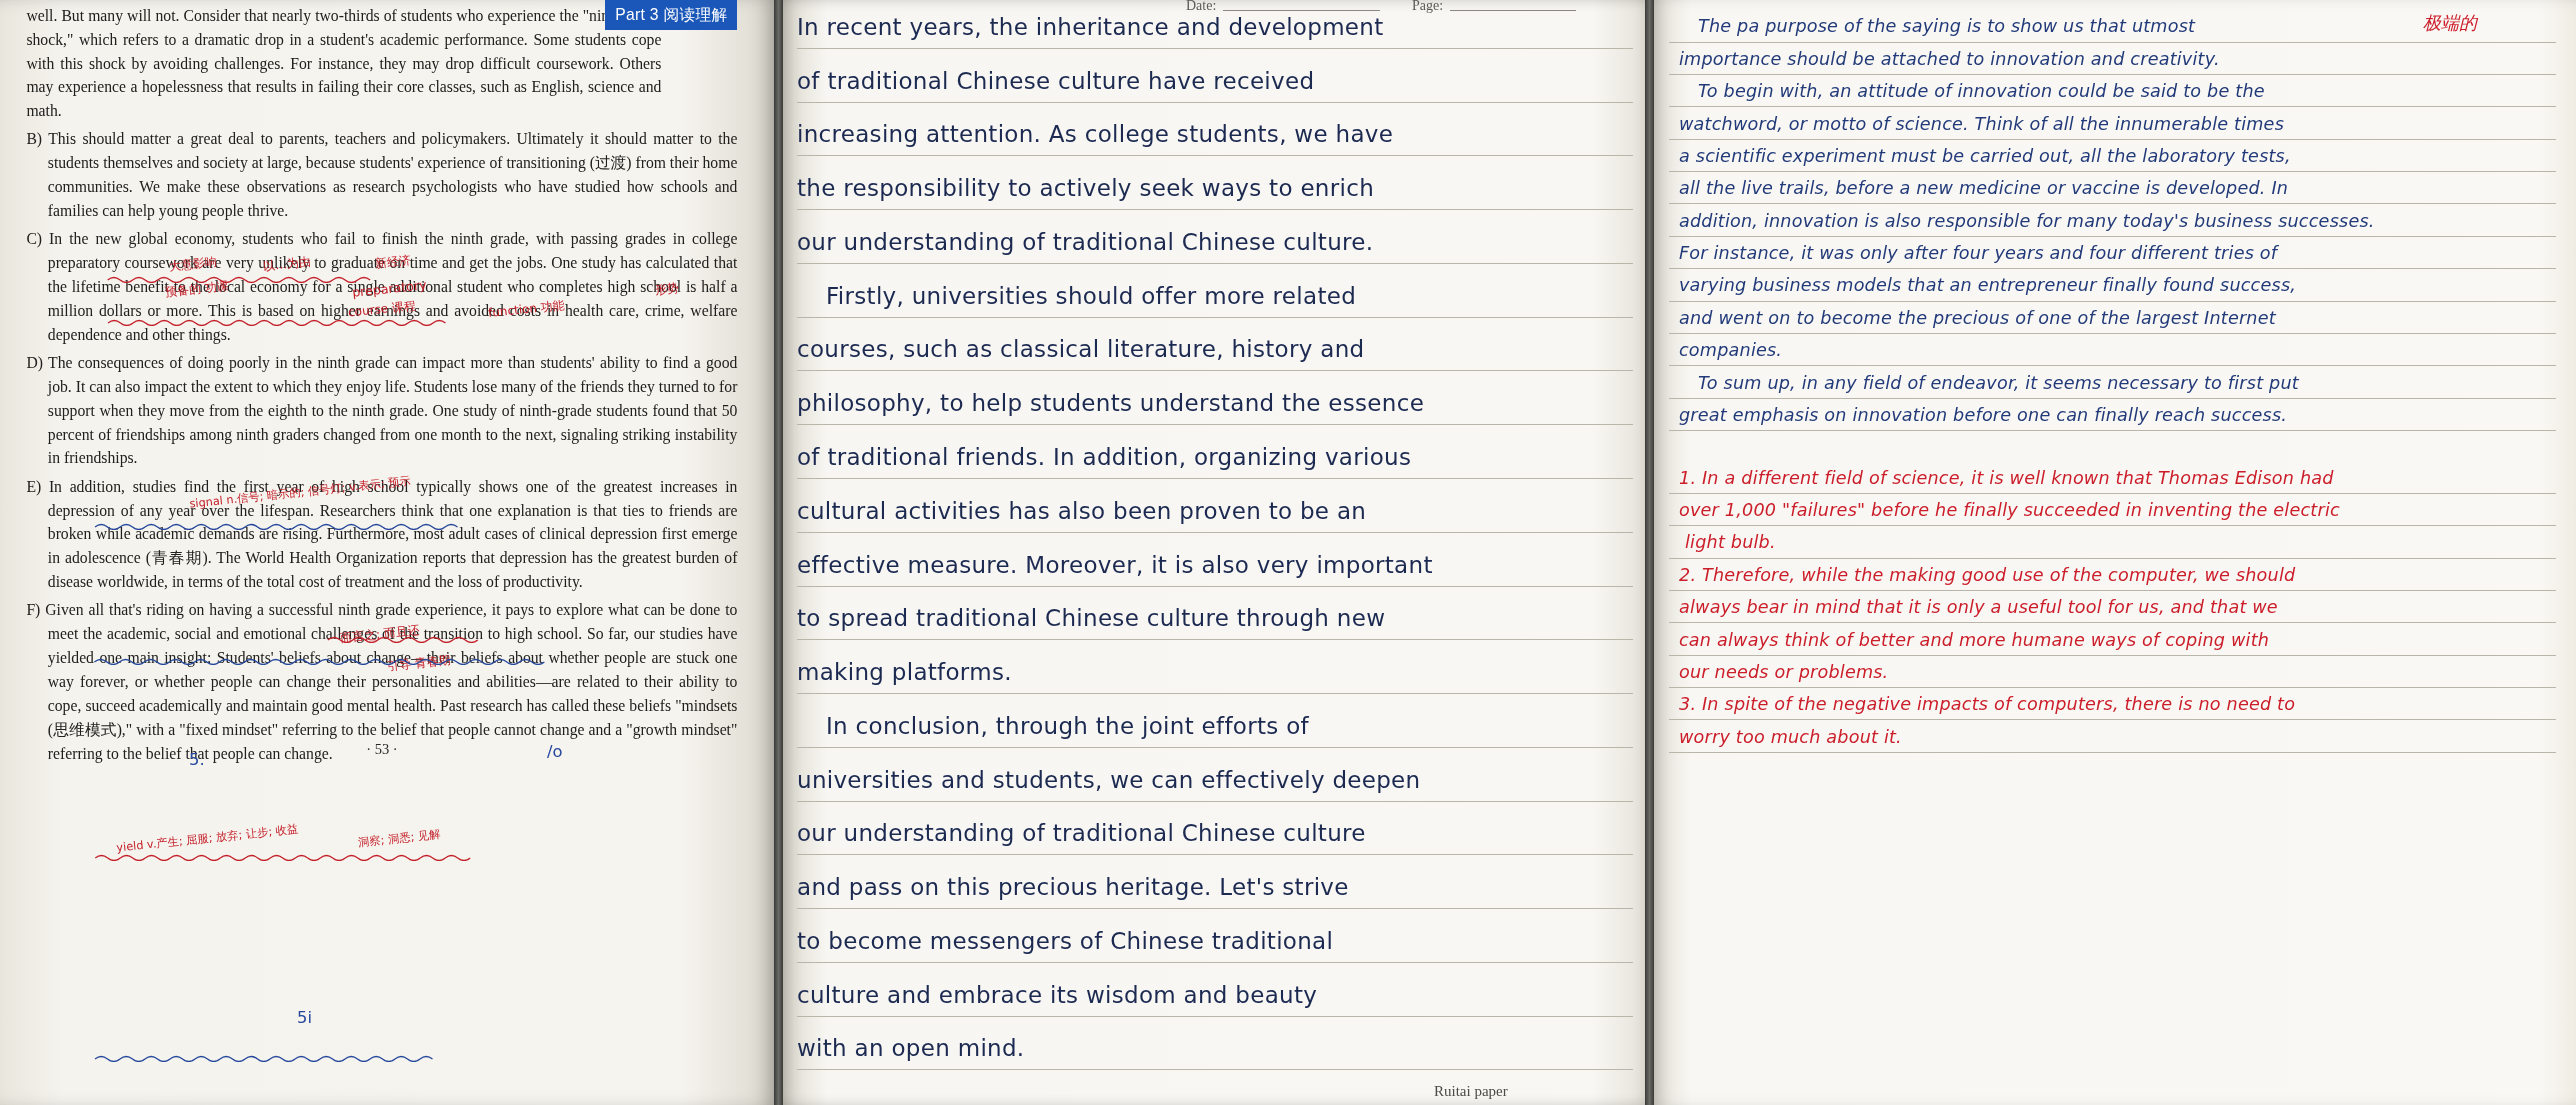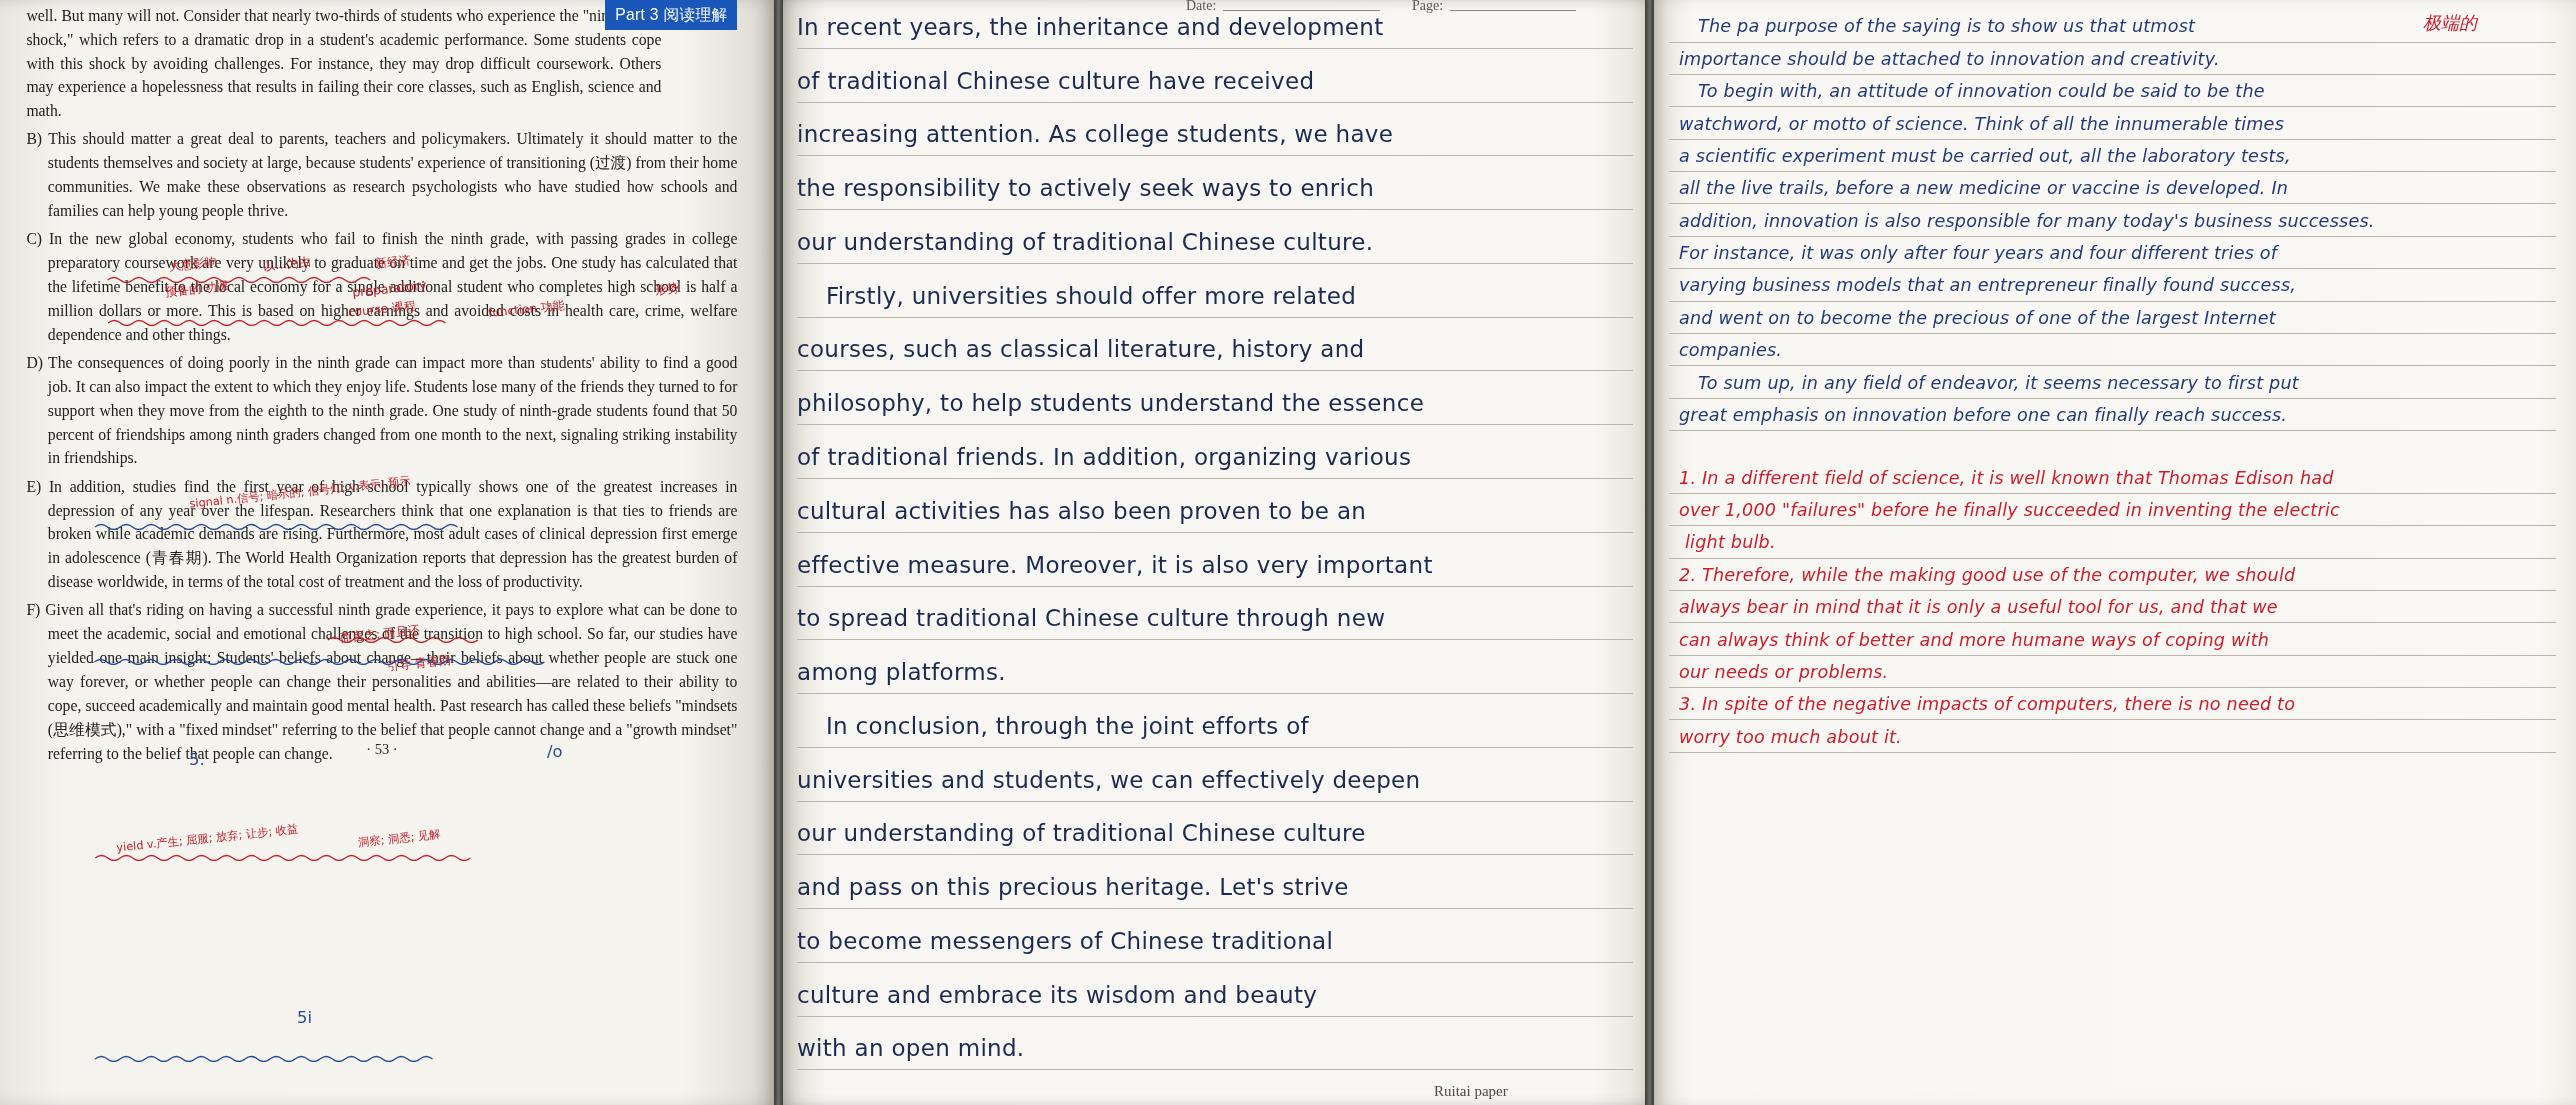--- a/index.html
+++ b/index.html
@@ -269,21 +269,21 @@
         <div class="mid-line" style="top: 390px; left: 0px;">philosophy, to help students understand the essence</div>
         <div class="ruled" style="top: 478px;"></div>
         <div class="mid-line" style="top: 444px; left: 0px;">of traditional friends. In addition, organizing various</div>
         <div class="ruled" style="top: 532px;"></div>
         <div class="mid-line" style="top: 498px; left: 0px;">cultural activities has also been proven to be an</div>
         <div class="ruled" style="top: 586px;"></div>
         <div class="mid-line" style="top: 552px; left: 0px;">effective measure. Moreover, it is also very important</div>
         <div class="ruled" style="top: 639px;"></div>
         <div class="mid-line" style="top: 605px; left: 0px;">to spread traditional Chinese culture through new</div>
         <div class="ruled" style="top: 693px;"></div>
-        <div class="mid-line" style="top: 659px; left: 0px;">among platforms.</div>
+        <div class="mid-line" style="top: 659px; left: 0px;">making platforms.</div>
         <div class="ruled" style="top: 747px;"></div>
         <div class="mid-line" style="top: 713px; left: 29px;">In conclusion, through the joint efforts of</div>
         <div class="ruled" style="top: 801px;"></div>
         <div class="mid-line" style="top: 767px; left: 0px;">universities and students, we can effectively deepen</div>
         <div class="ruled" style="top: 854px;"></div>
         <div class="mid-line" style="top: 820px; left: 0px;">our understanding of traditional Chinese culture</div>
         <div class="ruled" style="top: 908px;"></div>
         <div class="mid-line" style="top: 874px; left: 0px;">and pass on this precious heritage. Let's strive</div>
         <div class="ruled" style="top: 962px;"></div>
         <div class="mid-line" style="top: 928px; left: 0px;">to become messengers of Chinese traditional</div>

